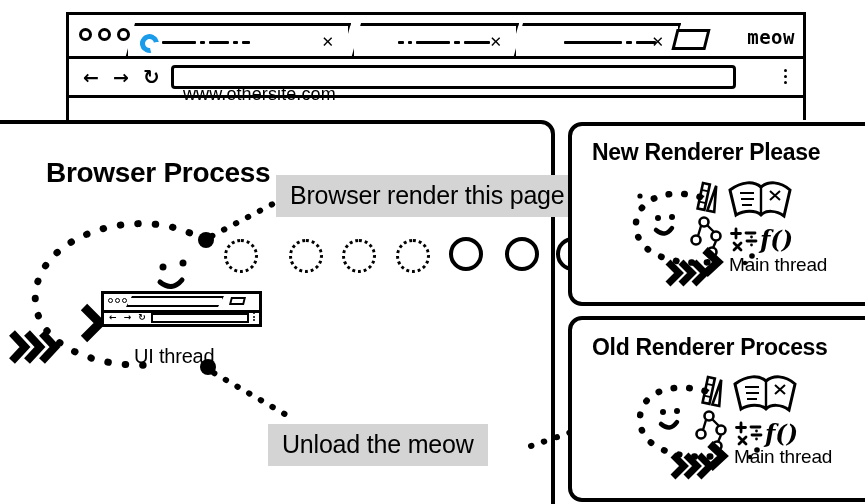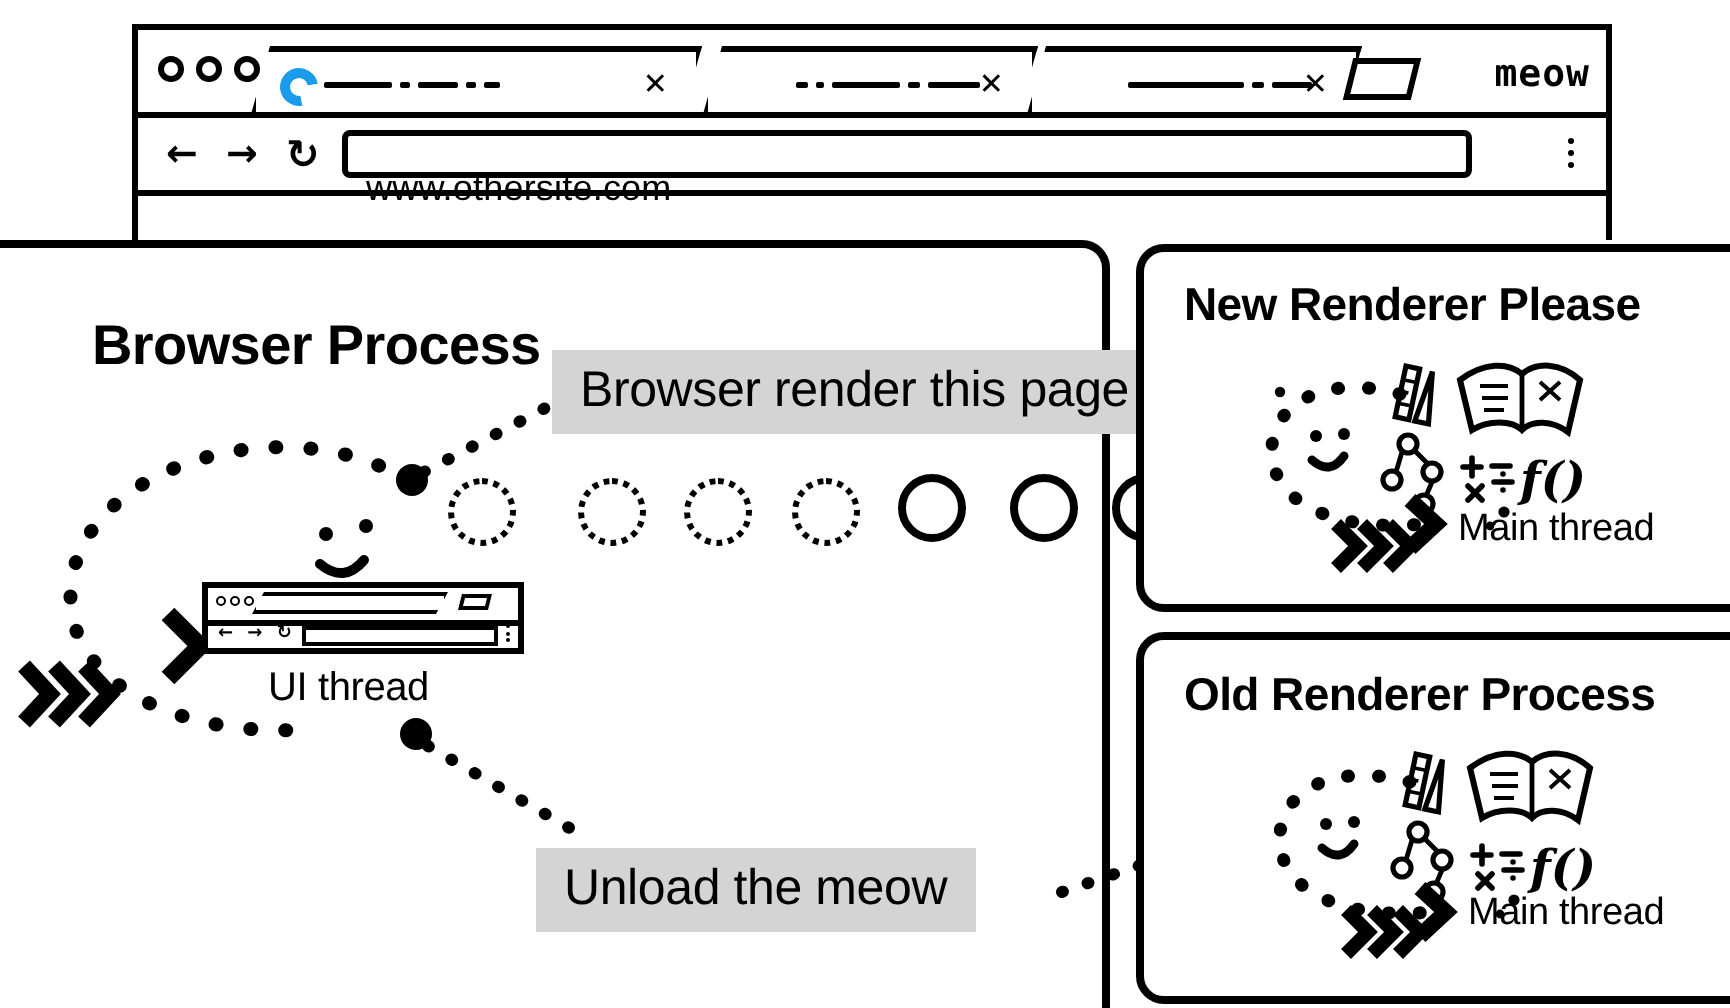--- a/index.html
+++ b/index.html
@@ -72,21 +72,21 @@
   #uti-dots i{width:5px;height:5px;border-radius:50%;border:1.5px solid #000;box-sizing:border-box;}
   #uti-tab{position:absolute;left:22px;top:2px;width:98px;height:11px;border:2px solid #000;
            box-sizing:border-box;clip-path:polygon(6px 0,100% 0,calc(100% - 6px) 100%,0 100%);}
   #uti-plus{position:absolute;left:126px;top:3px;width:15px;height:8px;border:2px solid #000;
             box-sizing:border-box;transform:skewX(-14deg);}
   #uti-navs{position:absolute;left:5px;top:18px;font-size:9px;line-height:10px;letter-spacing:2px;
             font-family:"DejaVu Sans",sans-serif;font-weight:700;}
   #uti-url{position:absolute;left:47px;top:19px;width:98px;height:10px;border:2px solid #000;box-sizing:border-box;}
   #uti-kebab{position:absolute;right:4px;top:18px;display:flex;flex-direction:column;gap:1.5px;}
   #uti-kebab i{width:2px;height:2px;border-radius:50%;background:#000;}
-  #ui-thread-label{position:absolute;left:134px;top:333px;font-size:20px;letter-spacing:-.2px;text-align:center;}
+  #ui-thread-label{position:absolute;left:134px;top:345px;font-size:20px;letter-spacing:-.2px;text-align:center;}
 
   
   .mt-label{position:absolute;font-size:19px;letter-spacing:-.2px;}
   #mt-label-new{left:729px;top:254px;}
   #mt-label-old{left:734px;top:446px;}
 
   svg{position:absolute;left:0;top:0;overflow:visible;pointer-events:none;}
 </style>
 </head>
 <body>

